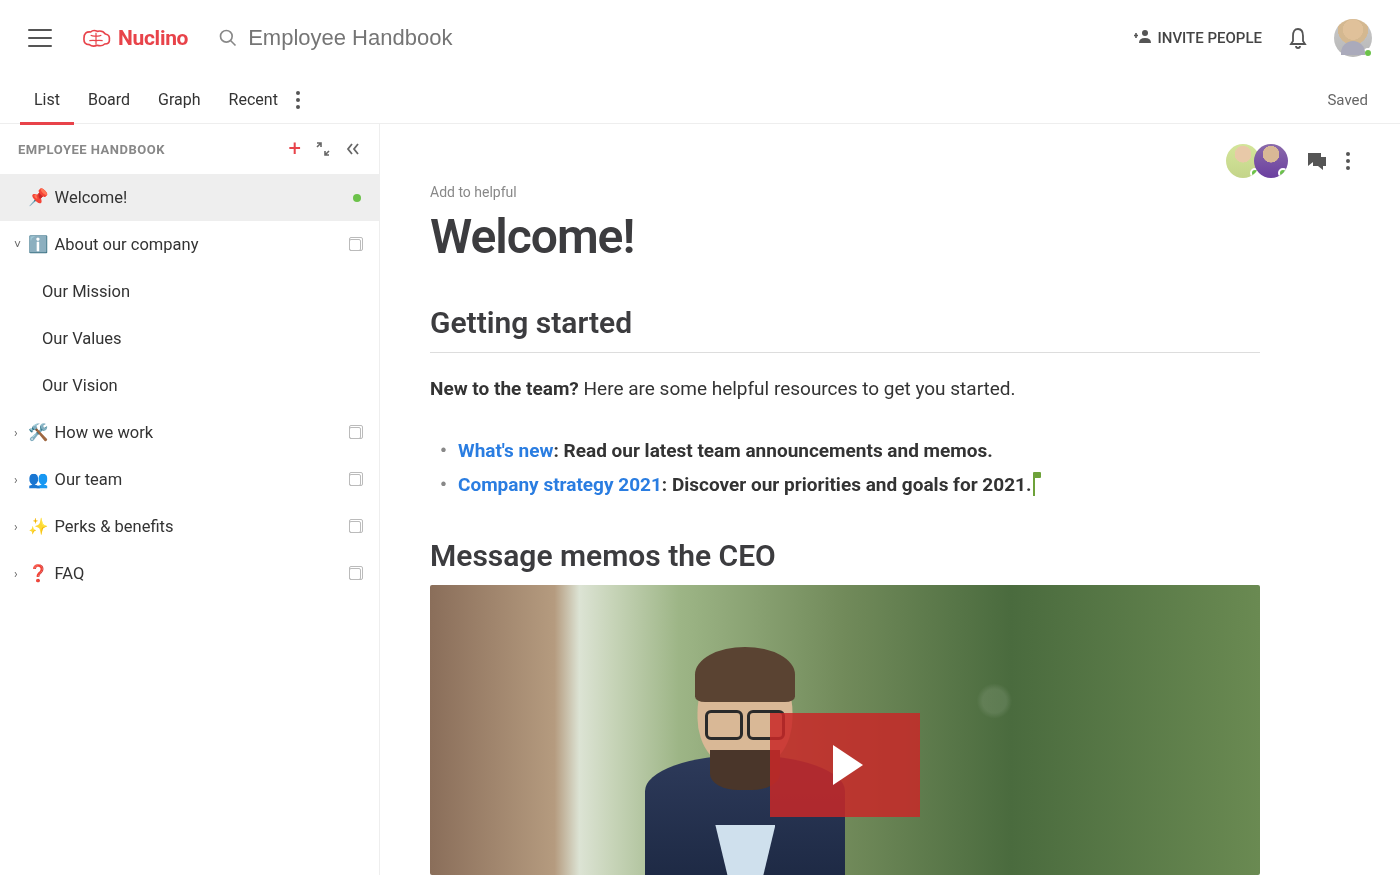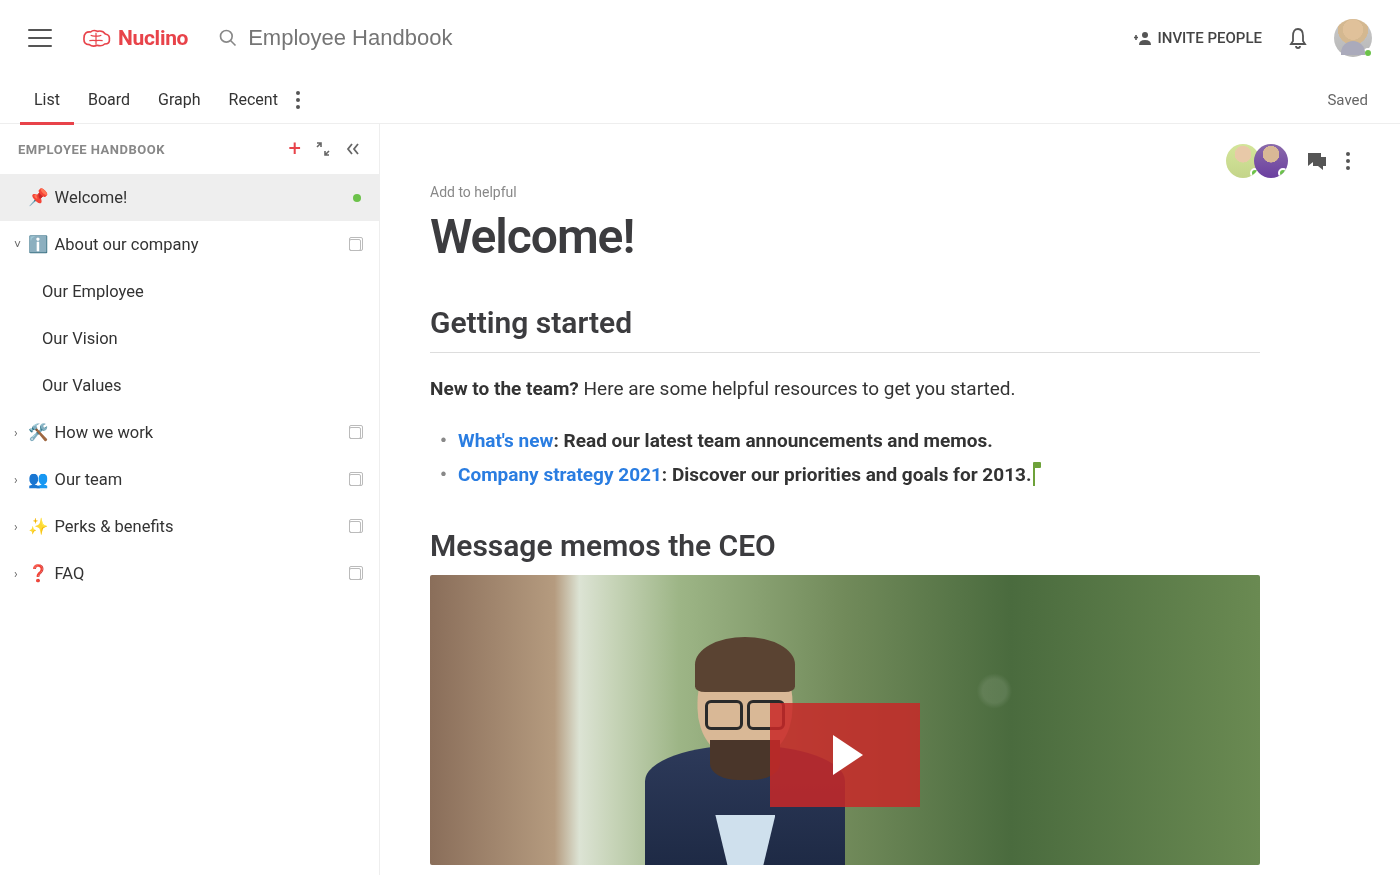--- a/index.html
+++ b/index.html
@@ -8,21 +8,21 @@
 .topbar { height: 76px; display: flex; align-items: center; padding: 0 28px; }
 .hamburger { width: 24px; height: 18px; display: flex; flex-direction: column; justify-content: space-between; cursor: pointer; margin-right: 28px; }
 .hamburger span { height: 2px; background: #555; border-radius: 1px; }
 .logo { display: flex; align-items: center; gap: 6px; margin-right: 30px; }
 .logo-icon { width: 32px; height: 20px; }
 .logo-text { font-size: 21px; font-weight: 700; color: #e8434a; letter-spacing: -0.3px; }
 .search { display: flex; align-items: center; gap: 10px; flex: 1; }
 .search-icon { width: 20px; height: 20px; color: #888; }
 .search-input { border: none; font-size: 22px; color: #999; outline: none; background: transparent; }
 .topbar-right { display: flex; align-items: center; gap: 26px; }
-.invite { display: flex; align-items: center; gap: 6px; font-size: 15px; color: #444; cursor: pointer; font-weight:500;}
+.invite { display: flex; align-items: flex-start; gap: 6px; font-size: 15px; color: #444; cursor: pointer; font-weight:500;}
 .bell { width: 20px; height: 22px; cursor: pointer; color:#555;}
 .avatar-main { width: 38px; height: 38px; border-radius: 50%; background: radial-gradient(circle at 50% 28%, #e0c19a 30%, #d4b890 31%, #d4b890 45%, transparent 46%), linear-gradient(#c8c8c8,#b8b8b8); position: relative; }
 .avatar-main::after { content:''; position:absolute; bottom:2px; left:50%; transform:translateX(-50%); width:24px; height:14px; background:#aab; border-radius:12px 12px 0 0;}
 .presence-dot { position: absolute; bottom: -1px; right: -1px; width: 10px; height: 10px; border-radius: 50%; background: #6cc24a; border: 2px solid #fff; }
 
 .viewbar { height: 48px; display: flex; align-items: center; padding: 0 20px; border-bottom: 1px solid #eee; position: relative; }
 .view-tab { padding: 0 14px; height: 48px; display: flex; align-items: center; font-size: 16px; color: #333; cursor: pointer; position: relative; }
 .view-tab.active::after { content: ''; position: absolute; bottom: -1px; left: 0; right: 0; height: 3px; background: #e8434a; }
 .view-more { margin-left: 4px; cursor: pointer; color: #555; }
 .three-dots-v { display: flex; flex-direction: column; gap: 3px; }
@@ -52,21 +52,21 @@
 .collab-avatars { display: flex; }
 .collab-av { width: 34px; height: 34px; border-radius: 50%; margin-left: -6px; position: relative; overflow:hidden;}
 .collab-av:first-child { margin-left: 0; }
 .collab-av .presence-dot{right:0; bottom:0;}
 .comments-icon, .more-icon { cursor: pointer; color: #555; }
 .cluster-link { color: #888; font-size: 14px; margin: 6px 0 0 0px; cursor:pointer;}
 .doc-title { font-size: 48px; font-weight: 600; color: #3c3c3f; margin: 8px 0 40px; letter-spacing:-1px;}
 .doc { max-width: 830px; }
 .h2 { font-size: 30px; font-weight: 600; color: #3c3c3f; margin-bottom: 12px; }
 .hr { height: 1px; background: #ddd; margin-bottom: 22px; }
-.para { font-size: 19px; line-height: 1.5; color: #333; margin-bottom: 20px; }
+.para { font-size: 19px; line-height: 1.5; color: #333; margin-bottom: 30px; }
 .para b { font-weight: 700; }
 .bullets { list-style: none; padding-left: 28px; margin-bottom: 36px; font-size: 19px; line-height: 1.8; }
 .bullets li { position: relative; font-weight: bold; }
 .bullets li::before { content: '•'; position: absolute; left: -18px; color: #888; }
 .link { color: #2a7de1; cursor: pointer; }
 .cursor-marker { display:inline-block; width:2px; height:20px; vertical-align:middle; margin-left:2px; position:relative;}
 .cursor-marker::before{content:''; position:absolute; top:-4px; left:0; width:8px; height:6px; background:inherit; border-radius:1px;}
 .cursor-green{background:#6ea23a;}
 .cursor-purple{background:#6b3fa0;}
 .video-block { width: 100%; height: 290px; background: 
@@ -164,27 +164,27 @@
           <span class="tree-label">Welcome!</span>
           <span class="tree-dot"></span>
         </div>
         <div class="tree-item">
           <span class="tree-caret">˅</span>
           <span class="tree-emoji">ℹ️</span>
           <span class="tree-label">About our company</span>
           <span class="tree-square"></span>
         </div>
         <div class="tree-item child">
-          <span class="tree-label">Our Employee</span>
+          <span class="tree-label">Our Mission</span>
+        </div>
+        <div class="tree-item child">
+          <span class="tree-label">Our Values</span>
         </div>
         <div class="tree-item child">
           <span class="tree-label">Our Vision</span>
-        </div>
-        <div class="tree-item child">
-          <span class="tree-label">Our Values</span>
         </div>
         <div class="tree-item">
           <span class="tree-caret">›</span>
           <span class="tree-emoji">🛠️</span>
           <span class="tree-label">How we work</span>
           <span class="tree-square"></span>
         </div>
         <div class="tree-item">
           <span class="tree-caret">›</span>
           <span class="tree-emoji">👥</span>
@@ -228,21 +228,21 @@
         </div>
     </div>
     <div class="cluster-link">Add to helpful</div>
     <h1 class="doc-title">Welcome!</h1>
     <div class="doc">
       <h2 class="h2">Getting started</h2>
       <div class="hr"></div>
       <p class="para"><b>New to the team?</b><span> Here are some helpful resources to get you started.</span></p>
       <ul class="bullets" id="bullets">
           <li><span class="link">What's new</span><span>: Read our latest team announcements and memos.</span></li>
-          <li><span class="link">Company strategy 2021</span><span>: Discover our priorities and goals for 2013.</span><span class="cursor-marker cursor-green"></span></li>
+          <li><span class="link">Company strategy 2021</span><span>: Discover our priorities and goals for 2021.</span><span class="cursor-marker cursor-green"></span></li>
         </ul>
       <h2 class="h2">Message memos the CEO</h2>
       <div class="video-block">
         <div class="video-person">
           <div class="body"></div>
             <div class="collar"></div>
             <div class="head"></div>
             <div class="hair"></div>
             <div class="glasses"></div>
             <div class="beard"></div>

